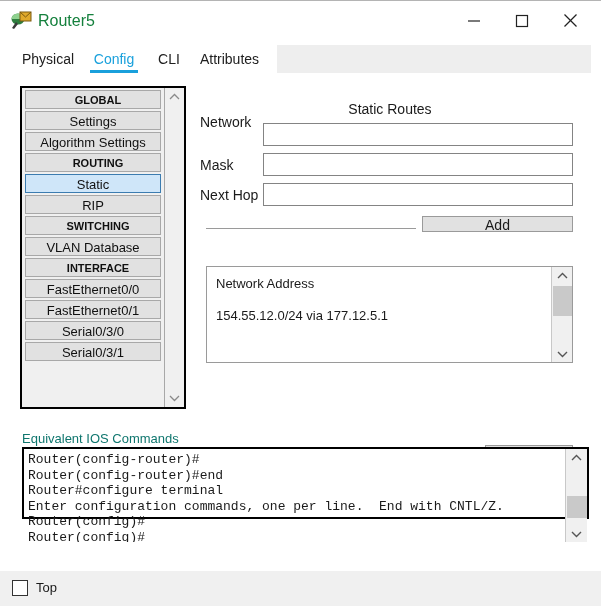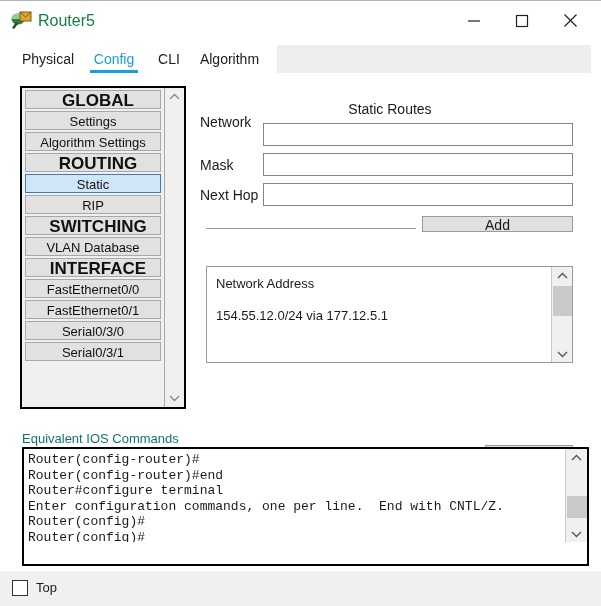--- a/index.html
+++ b/index.html
@@ -123,21 +123,21 @@
     color: #101010;
     background: #e1e1e1;
     border: 1px solid #a8a8a8;
     box-sizing: border-box;
     cursor: default;
     white-space: nowrap;
     overflow: hidden;
   }
   .nav-item.header {
     font-weight: bold;
-    font-size: 17px;
+    font-size: 11px;
     padding-left: 10px;
   }
   .nav-item.selected {
     background: #cfe6f9;
     border: 1px solid #3b7cb0;
   }
   #sidebar-scroll {
     position: absolute;
     right: 0; top: 0;
     width: 20px; height: 319px;
@@ -276,21 +276,21 @@
   #ios-label {
     position: absolute;
     left: 12px; top: 358px;
     font-size: 13px;
     color: #0f766e;
     white-space: nowrap;
   }
   #console-frame {
     position: absolute;
     left: 12px; top: 374px;
-    width: 567px; height: 119px;
+    width: 567px; height: 72px;
     border: 2px solid #000000;
     background: #ffffff;
     box-sizing: border-box;
   }
   #console-body {
     position: absolute;
     left: 0; top: 0;
     width: 539px; height: 93px;
     overflow: hidden;
     padding: 3px 0 0 4px;
@@ -384,21 +384,21 @@
 
 <div id="tabstrip"></div>
 <div id="tabs-white"></div>
 
 <button class="tab" id="tab-physical">Physical</button>
 <button class="tab active" id="tab-config">
   <span>Config</span>
   <span class="tab-underline"></span>
 </button>
 <button class="tab" id="tab-cli">CLI</button>
-<button class="tab" id="tab-attrs">Algorithm</button>
+<button class="tab" id="tab-attrs">Attributes</button>
 
 <div id="content">
 
   <div id="sidebar-frame">
     <div id="sidebar-list">
       <div class="nav-item header">GLOBAL</div>
       <div class="nav-item">Settings</div>
       <div class="nav-item">Algorithm Settings</div>
       <div class="nav-item header">ROUTING</div>
       <div class="nav-item selected">Static</div>

